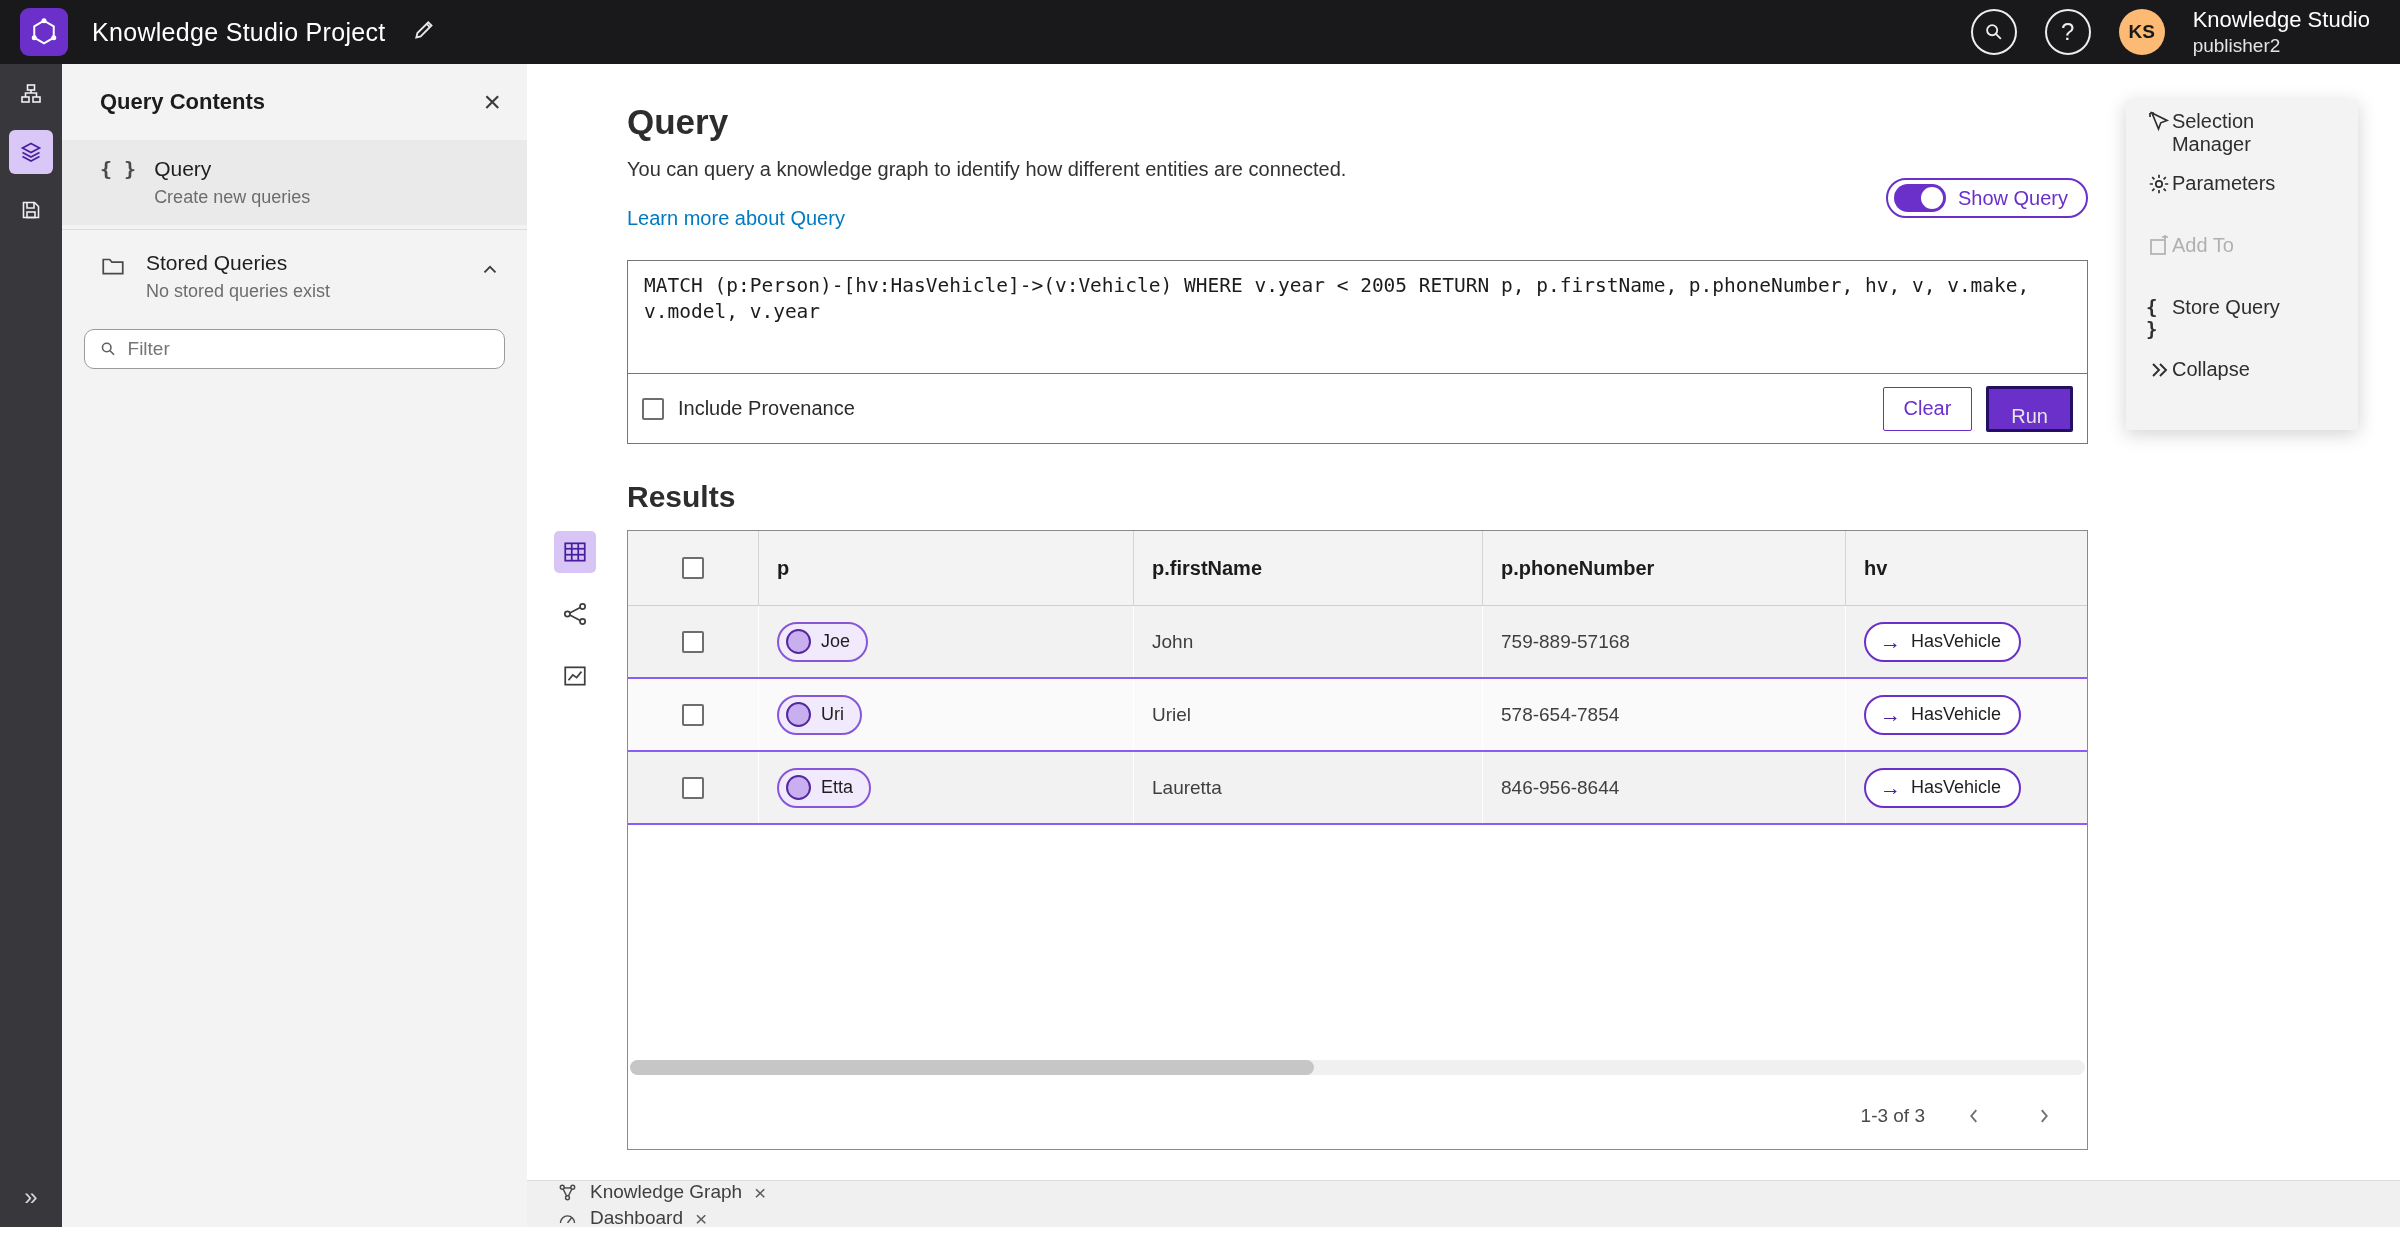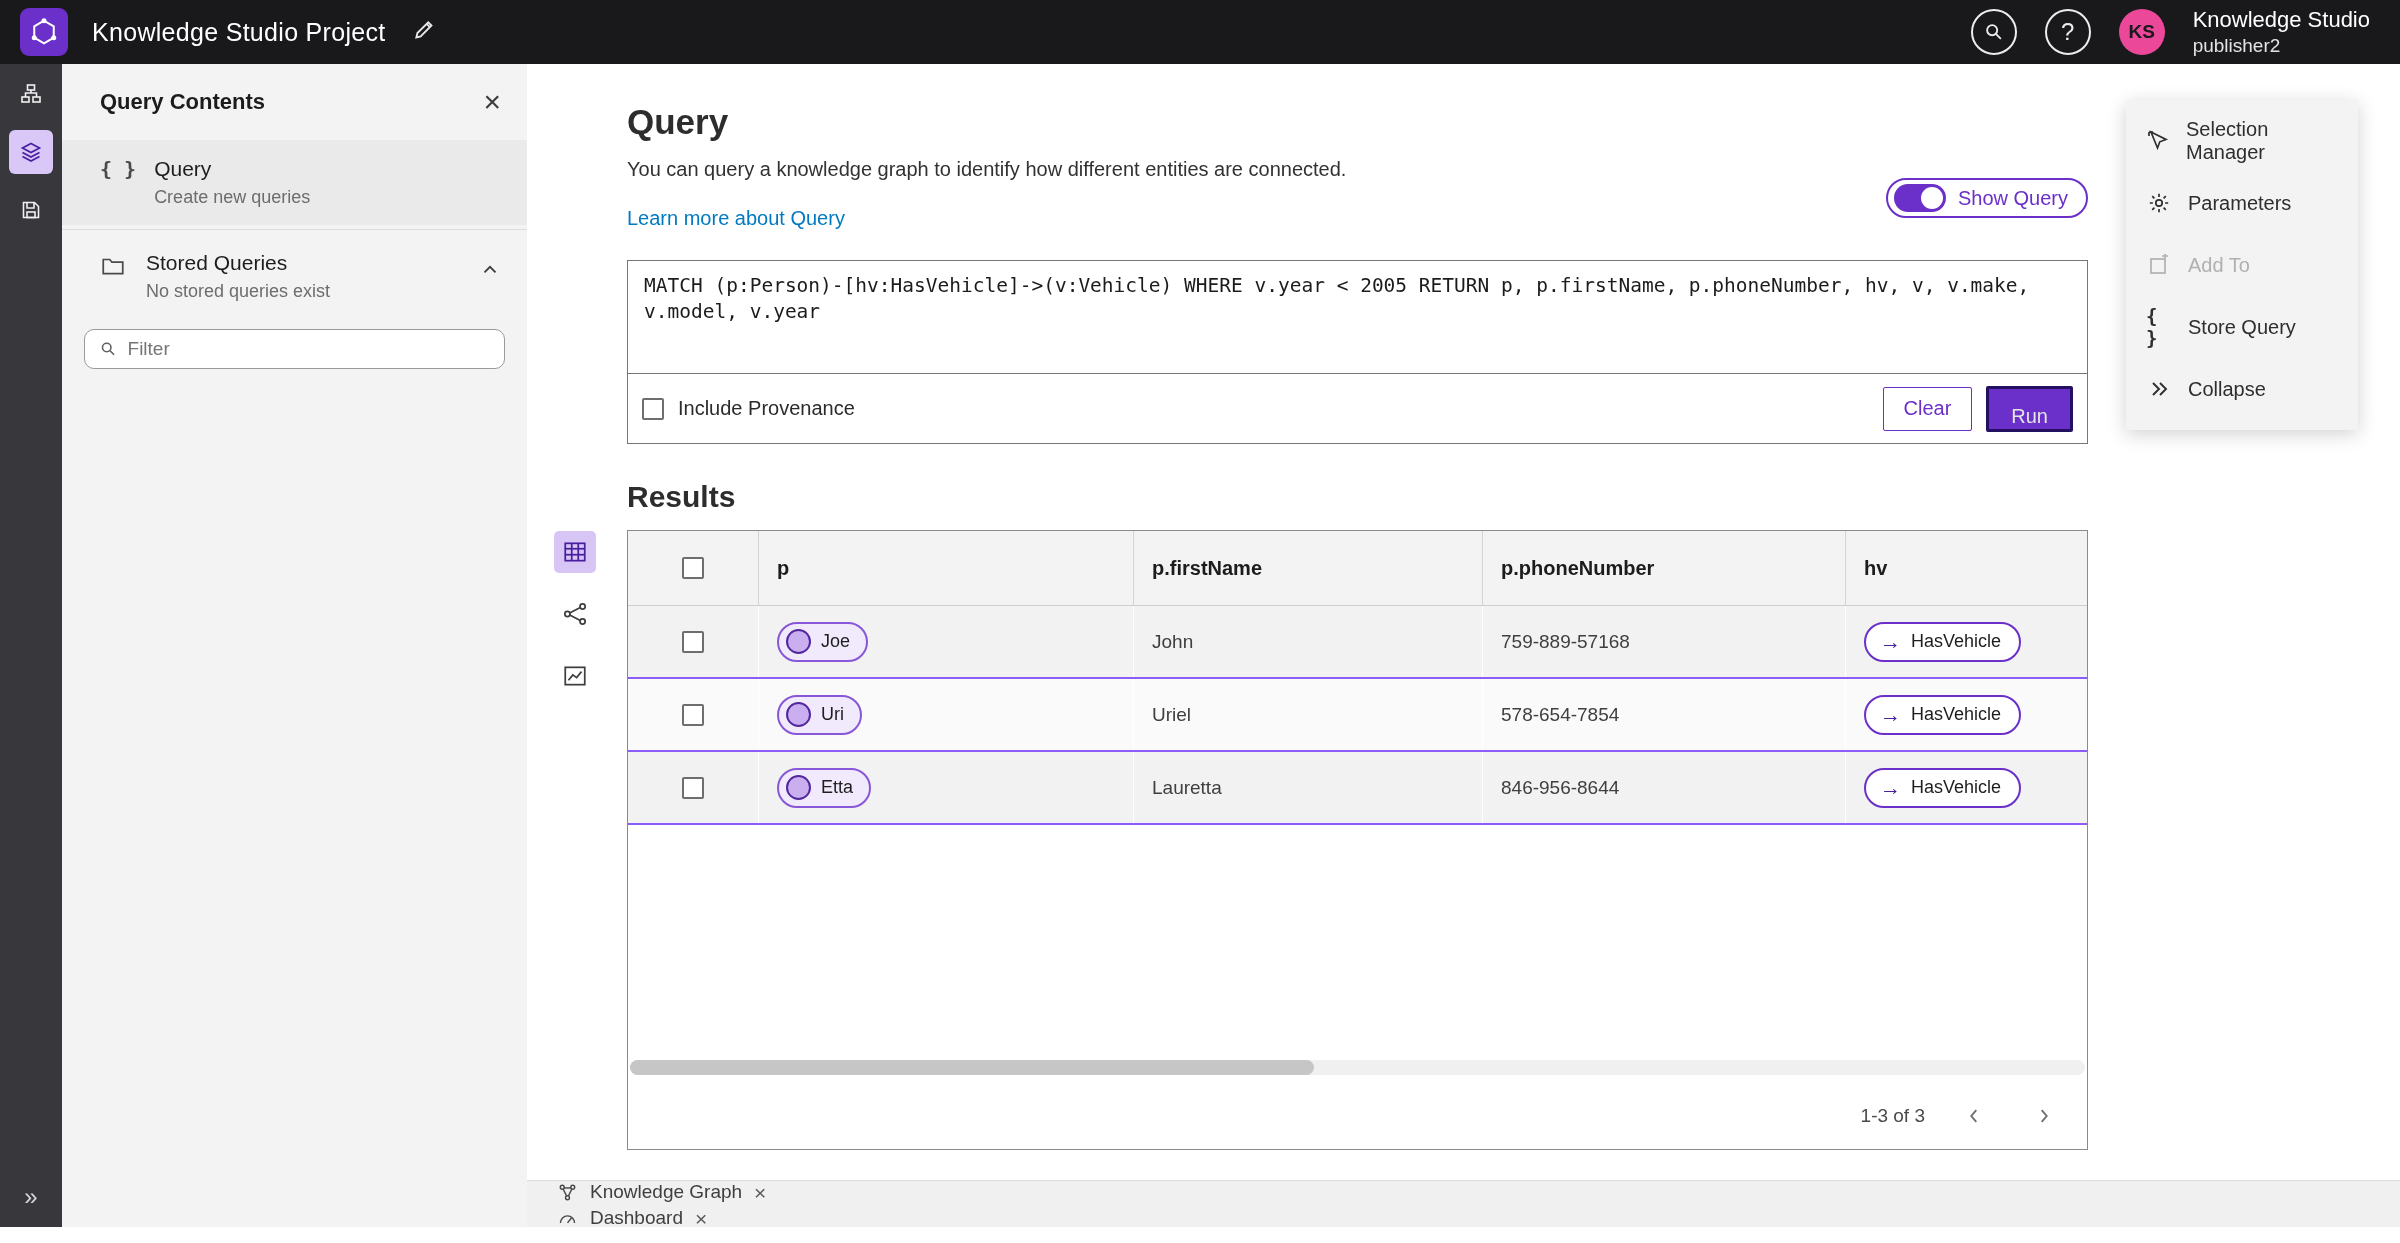--- a/index.html
+++ b/index.html
@@ -8,21 +8,21 @@
   svg { display:block; }
 
   
   .topbar { height:64px; background:#19191c; display:flex; align-items:center; padding:0 30px 0 20px; color:#fff; }
   .logo { width:48px; height:48px; border-radius:9px; background:#6a30c9; display:flex; align-items:center; justify-content:center; margin-right:24px; }
   .app-title { font-size:25px; font-weight:400; letter-spacing:.3px; color:#fff; }
   .edit-btn { margin-left:26px; color:#e8e8e8; cursor:pointer; }
   .topbar-right { margin-left:auto; display:flex; align-items:center; gap:28px; }
   .circle-btn { width:46px; height:46px; border-radius:50%; border:2px solid #ededed; display:flex; align-items:center; justify-content:center; color:#ededed; cursor:pointer; }
   .help-q { font-size:24px; color:#ededed; }
-  .avatar { width:46px; height:46px; border-radius:50%; background:#ec4899; color:#19191c; font-weight:700; font-size:19px; display:flex; align-items:center; justify-content:center; }
+  .avatar { width:46px; height:46px; border-radius:50%; background:#fdba74; color:#19191c; font-weight:700; font-size:19px; display:flex; align-items:center; justify-content:center; }
   .user-block { line-height:1.25; }
   .user-block .u1 { font-size:22px; color:#fff; }
   .user-block .u2 { font-size:19px; color:#e3e3e3; }
 
   
   .shell { display:flex; height:1163px; position:relative; }
 
   
   .rail { width:62px; background:#37373c; display:flex; flex-direction:column; align-items:center; padding-top:8px; gap:14px; position:relative; flex:0 0 62px; }
   .rail-btn { width:44px; height:44px; display:flex; align-items:center; justify-content:center; color:#f0f0f0; border-radius:6px; cursor:pointer; }
@@ -99,21 +99,21 @@
 
   .t-filler { flex:1; background:#fff; }
   .hscroll { height:15px; margin:0 2px 8px 2px; background:#f0f0f0; border-radius:8px; position:relative; }
   .hscroll .thumb { position:absolute; left:0; top:0; height:15px; width:47%; background:#c6c6c6; border-radius:8px; cursor:grab; }
   .t-footer { height:66px; display:flex; align-items:center; justify-content:flex-end; gap:28px; padding:0 22px; }
   .page-label { font-size:19px; color:#4a4a4a; }
   .page-btn { width:42px; height:42px; display:flex; align-items:center; justify-content:center; color:#6e6e6e; cursor:pointer; }
 
   
   .actions-panel { position:absolute; top:36px; right:42px; width:232px; background:#f3f3f3; box-shadow:0 4px 18px rgba(0,0,0,.18); padding:10px 0; }
-  .action-item { height:62px; display:flex; align-items:center; gap:16px; padding:0 20px; font-size:20px; color:#2e2e2e; cursor:pointer; }
+  .action-item { height:62px; display:flex; align-items:flex-start; padding:0 20px; font-size:20px; color:#2e2e2e; cursor:pointer; }
   .action-item .a-icon { width:26px; color:#2e2e2e; display:flex; justify-content:center; }
   .action-item.disabled { color:#b0b0b0; cursor:default; }
   .action-item.disabled .a-icon { color:#b0b0b0; }
   .action-braces { font-family:"DejaVu Sans Mono", monospace; font-size:19px; font-weight:700; }
 
   
   .tab-bar { position:absolute; left:0; right:0; bottom:0; height:47px; background:#f0f0f0; border-top:1px solid #dcdcdc; display:flex; align-items:stretch; padding-left:12px;flex-direction:column; }
   .tab { display:flex; align-items:center; gap:12px; padding:0 18px; font-size:19px; color:#3f3f3f; cursor:pointer; border-bottom:4px solid transparent; }
   .tab .t-icon { color:#4a4a4a; }
   .tab .tab-close { font-size:21px; color:#5a5a5a; line-height:1; cursor:pointer; }

